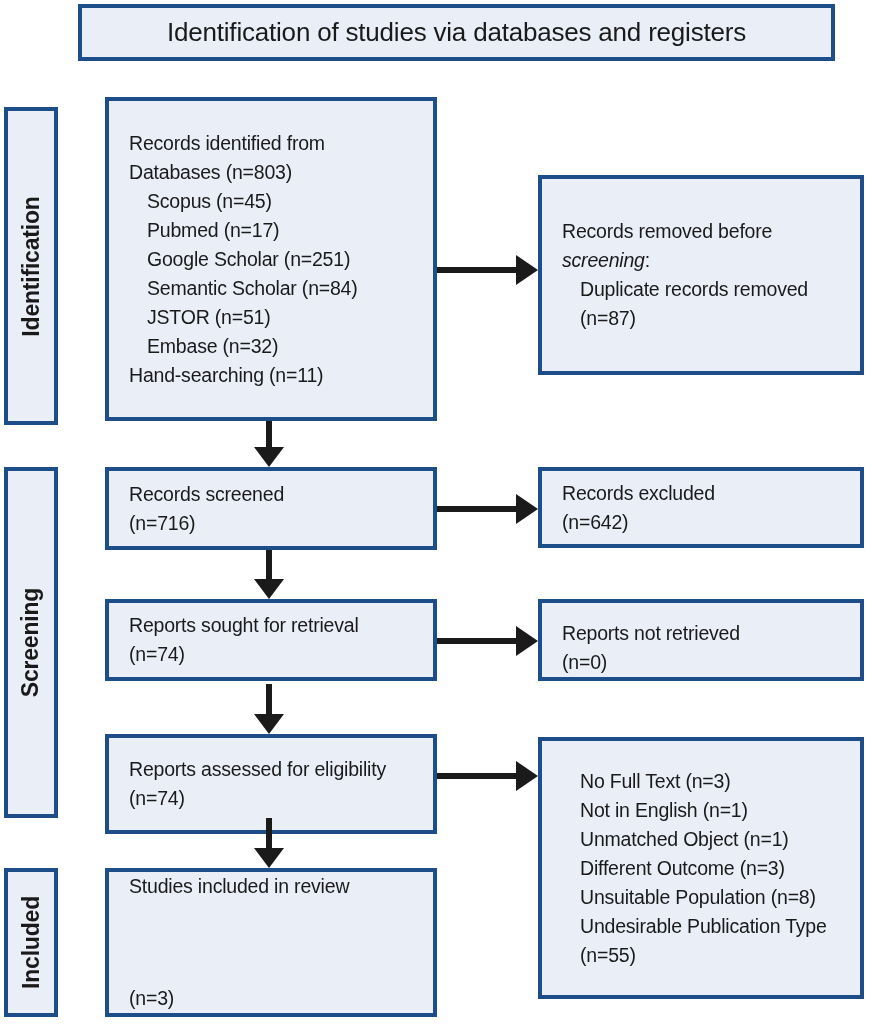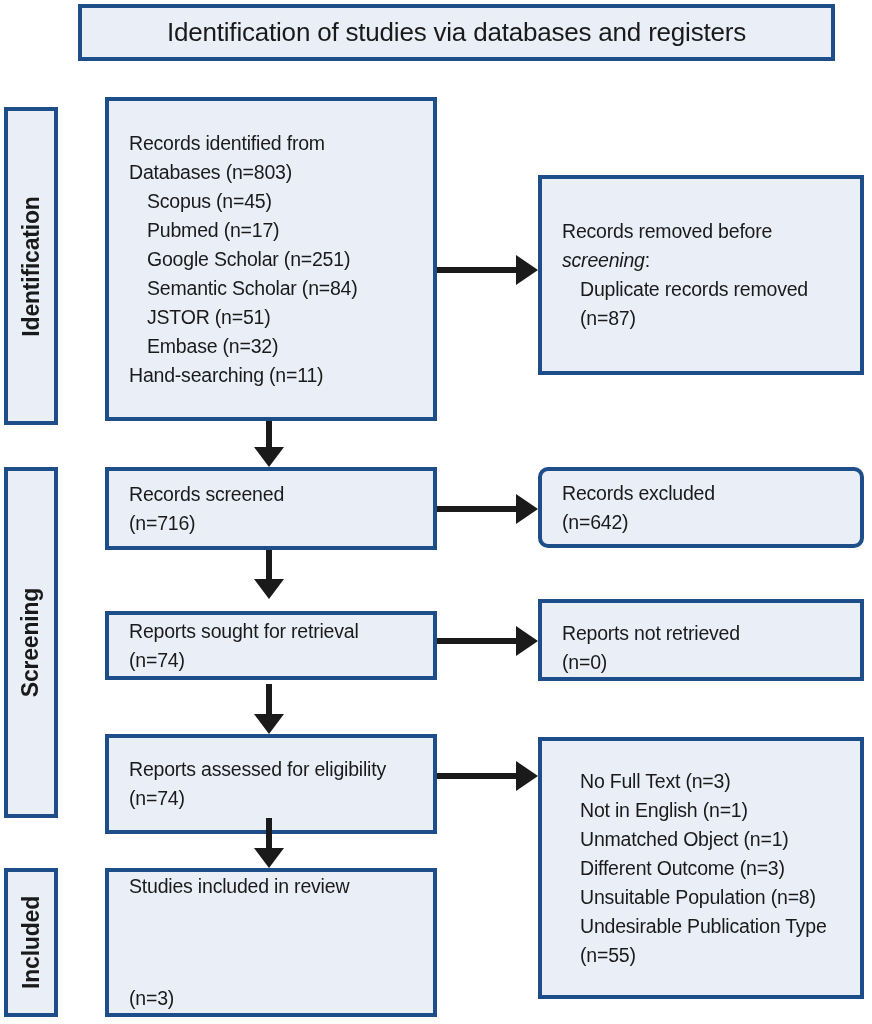--- a/index.html
+++ b/index.html
@@ -104,21 +104,21 @@
       <div class="line indent"><span>JSTOR (n=51)</span></div>
       <div class="line indent"><span>Embase (n=32)</span></div>
       <div class="line"><span>Hand-searching (n=11)</span></div>
     </div>
 
   <div class="box flow-box" style="left:105px; top:467px; width:332px; height:83px;">
       <div class="line"><span>Records screened</span></div>
       <div class="line"><span>(n=716)</span></div>
     </div>
 
-  <div class="box flow-box" style="left:105px; top:599px; width:332px; height:69px;margin-top:12px;">
+  <div class="box flow-box" style="left:105px; top:599px; width:332px; height:82px;">
       <div class="line"><span>Reports sought for retrieval</span></div>
       <div class="line"><span>(n=74)</span></div>
     </div>
 
   <div class="box flow-box" style="left:105px; top:734px; width:332px; height:100px;">
       <div class="line"><span>Reports assessed for eligibility</span></div>
       <div class="line"><span>(n=74)</span></div>
     </div>
 
   <div class="box flow-box" style="left:105px; top:868px; width:332px; height:149px;justify-content:space-between;">
@@ -126,21 +126,21 @@
       <div class="line"><span>(n=3)</span></div>
     </div>
 
   <div class="box flow-box" style="left:538px; top:175px; width:326px; height:200px;">
       <div class="line"><span>Records removed before</span></div>
       <div class="line"><span style="font-style: italic;">screening</span><span>:</span></div>
       <div class="line indent"><span>Duplicate records removed</span></div>
       <div class="line indent"><span>(n=87)</span></div>
     </div>
 
-  <div class="box flow-box" style="left:538px; top:467px; width:326px; height:81px;border-radius:10px;">
+  <div class="box flow-box" style="left:538px; top:467px; width:326px; height:81px;">
       <div class="line"><span>Records excluded</span></div>
       <div class="line"><span>(n=642)</span></div>
     </div>
 
   <div class="box flow-box" style="left:538px; top:599px; width:326px; height:82px;justify-content:flex-end;">
       <div class="line"><span>Reports not retrieved</span></div>
       <div class="line"><span>(n=0)</span></div>
     </div>
 
   <div class="box flow-box" style="left:538px; top:737px; width:326px; height:262px;">

